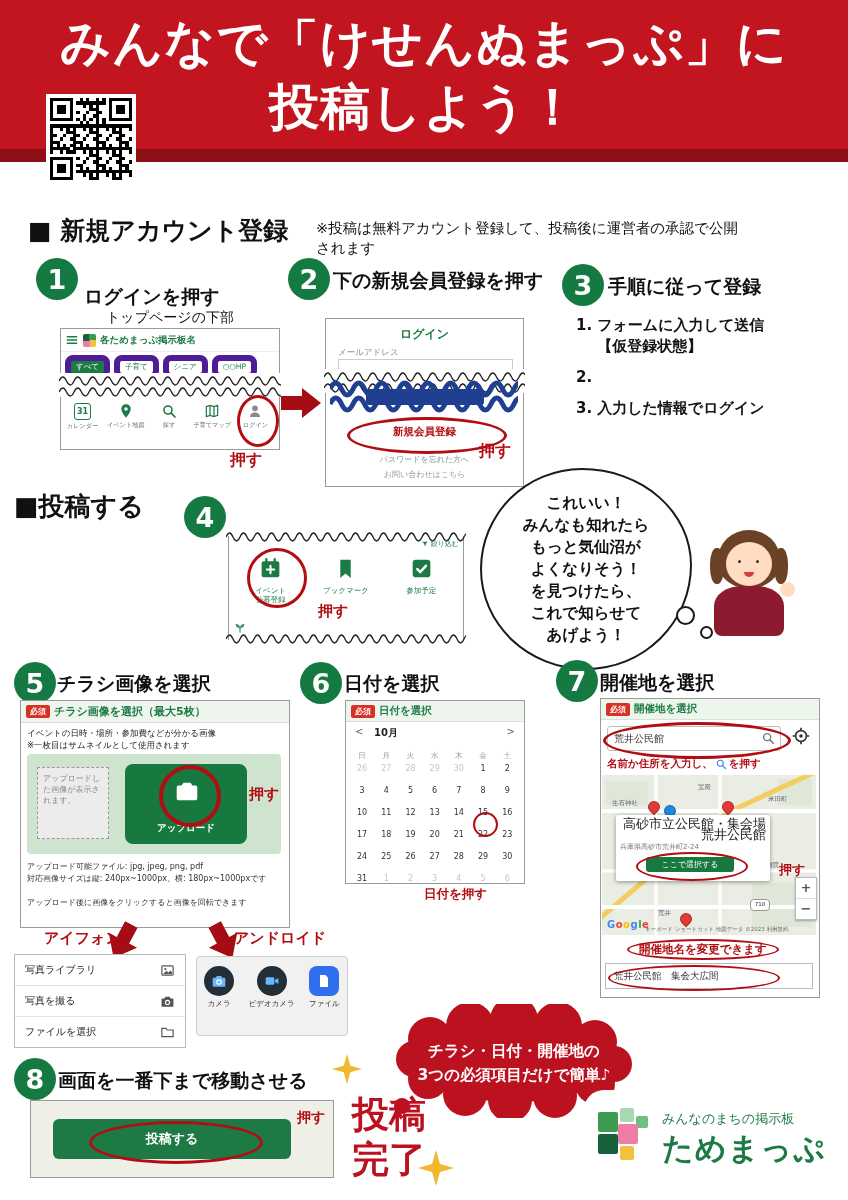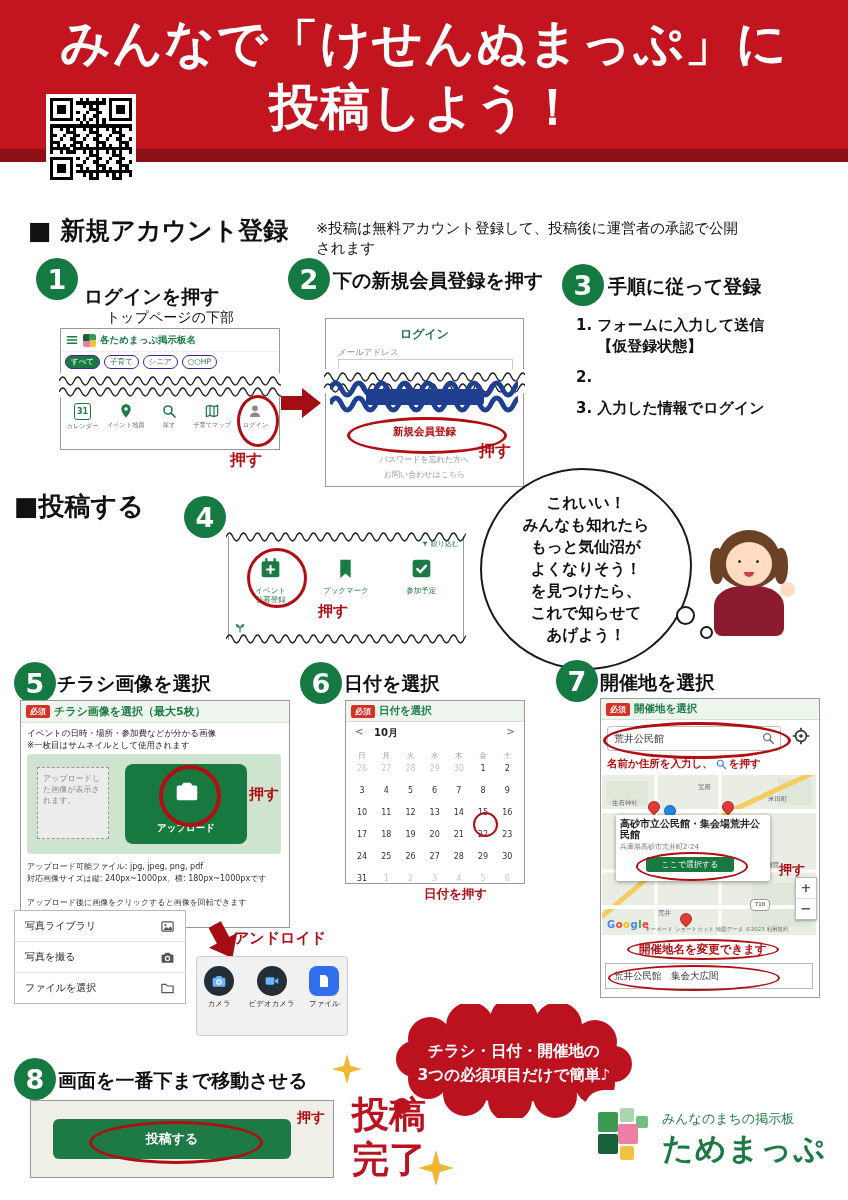--- a/index.html
+++ b/index.html
@@ -10,21 +10,21 @@
   .num{position:absolute;width:42px;height:42px;border-radius:50%;background:#157a41;color:#fff;display:flex;align-items:center;justify-content:center;font-size:27px;font-weight:bold;}
   .step-title{position:absolute;font-size:19px;font-weight:bold;color:#101010;white-space:nowrap;}
   .press{position:absolute;color:#b20d12;font-weight:bold;white-space:nowrap;}
   .red-ellipse{position:absolute;border:3px solid #b20d12;border-radius:50%;pointer-events:none;}
   .shot{position:absolute;background:#fff;border:1px solid #9a9a9a;}
   .shot-torn{position:absolute;background:#fff;border-left:1px solid #9a9a9a;border-right:1px solid #9a9a9a;}
   .bar{position:absolute;left:0;top:0;right:0;height:21px;display:flex;align-items:center;gap:4px;background:#edf5ed;border-bottom:1px solid #d3e4d3;padding:0 5px;}
   .req{background:#d93025;color:#fff;font-size:8px;font-weight:bold;padding:1px 4px;border-radius:2px;flex:none;}
   .bar-title{color:#1c7a44;font-weight:bold;font-size:11px;white-space:nowrap;}
   .pre{white-space:pre-line;}
-  .chip{border:1px solid #4c1d95;color:#1c7a44;border-radius:8px;font-size:7.5px;padding:1px 5px;line-height:10px;white-space:nowrap;}
+  .chip{border:6px solid #4c1d95;color:#1c7a44;border-radius:8px;font-size:7.5px;padding:1px 5px;line-height:10px;white-space:nowrap;}
   .chip-active{background:#1c7a44;color:#fff;}
   #s1-chips{position:absolute;left:4px;top:26px;display:flex;gap:4px;}
   .s1-topbar{display:flex;align-items:center;gap:4px;height:22px;padding:0 4px;border-bottom:1px solid #eee;}
   .mini-logo{width:13px;height:13px;border-radius:2px;background:conic-gradient(#3c9a52 0 25%,#f2c23e 25% 50%,#ee7ea6 50% 75%,#17603a 75%);flex:none;}
   .s1-board{color:#1c7a44;font-size:9.5px;font-weight:bold;white-space:nowrap;}
   #s1-nav{position:absolute;left:0;top:70px;width:216px;display:flex;}
   .nav-item{flex:1;display:flex;flex-direction:column;align-items:center;gap:2px;padding-top:4px;}
   .nav-label{font-size:6.2px;color:#6f6f6f;white-space:nowrap;}
   .nicon{width:16px;height:16px;color:#1c7a44;display:block;}
   .cal31{width:15px;height:15px;border:1.6px solid #1c7a44;border-radius:3px;color:#1c7a44;font-size:8px;font-weight:bold;display:flex;align-items:center;justify-content:center;}
@@ -531,21 +531,21 @@
 
   <svg class="abs" style="left:104px;top:922px;transform:rotate(28deg);" width="36" height="40" viewBox="0 0 36 40">
       <polygon points="11,0 25,0 25,18 34,18 18,38 2,18 11,18" fill="#a50d14"></polygon>
     </svg>
   <svg class="abs" style="left:206px;top:922px;transform:rotate(-28deg);" width="36" height="40" viewBox="0 0 36 40">
       <polygon points="11,0 25,0 25,18 34,18 18,38 2,18 11,18" fill="#a50d14"></polygon>
     </svg>
   <div class="abs" style="left:44px;top:929px;font-size:15px;font-weight:bold;color:#b20d12;">アイフォン</div>
   <div class="abs" style="left:234px;top:929px;font-size:15px;font-weight:bold;color:#b20d12;">アンドロイド</div>
 
-  <div class="shot" id="iphone-menu" style="left:14px;top:910px;width:170px;height:92px;border-color:#bbb;text-align:right;">
+  <div class="shot" id="iphone-menu" style="left:14px;top:954px;width:170px;height:92px;border-color:#bbb;text-align:right;">
       <div class="ip-row">
         <span class="ip-label">写真ライブラリ</span>
         <span class="ip-icon" data-icon="photos-icon">
           <svg viewBox="0 0 24 24">
             <rect x="3" y="4.5" width="18" height="15" rx="1.6" fill="none" stroke="currentColor" stroke-width="1.9"></rect>
             <circle cx="8.6" cy="9.6" r="1.7" fill="currentColor"></circle>
             <path d="M5 17.5 10 12.5l3.2 3.2 3.4-3.7 2.4 2.5v3z" fill="currentColor"></path>
           </svg>
         </span>
       </div>
@@ -673,21 +673,21 @@
           <span class="map-label" style="left: 138px; top: 86px;">中央市民病院</span>
           <span class="map-label" style="left: 56px; top: 134px;">荒井</span>
         </div>
       <div class="pin" style="left:46px;top:26px;background:#e53935;"></div>
       <div class="pin" style="left:62px;top:30px;background:#1e88e5;"></div>
       <div class="pin" style="left:120px;top:26px;background:#e53935;"></div>
       <div class="pin" style="left:78px;top:138px;background:#e53935;"></div>
       <div class="abs" style="left:148px;top:124px;width:18px;height:10px;background:#fff;border:1px solid #999;border-radius:4px;font-size:5.5px;line-height:9px;text-align:center;color:#333;">718</div>
     </div>
     <div class="abs" style="left:15px;top:116px;width:154px;height:66px;background:#fff;box-shadow:0 1px 4px rgba(0,0,0,.4);border-radius:2px;padding:4px;box-sizing:border-box;">
-      <div style="font-size:10px;font-weight:bold;line-height:10.5px;color:#222;">高砂市立公民館・集会場荒井公民館</div>
+      <div style="font-size:13px;font-weight:normal;line-height:10.5px;color:#222;text-align:right;">高砂市立公民館・集会場荒井公民館</div>
       <div style="font-size:7px;color:#777;margin-top:2px;">兵庫県高砂市荒井町2-24</div>
       <div class="abs" style="left:30px;top:42px;width:88px;height:15px;background:#17793f;border-radius:3px;color:#fff;font-size:8px;line-height:15px;text-align:center;">ここで選択する</div>
       <div class="red-ellipse" style="left:20px;top:37px;width:108px;height:25px;border-width:2.5px;"></div>
     </div>
     <div class="press" style="left:178px;top:162px;font-size:13px;">押す</div>
     <div class="abs" style="left:194px;top:178px;width:20px;background:#fff;border:1px solid #bbb;box-shadow:0 1px 2px rgba(0,0,0,.3);">
       <div class="zoom-cell">+</div>
       <div class="zoom-cell" style="border-top:1px solid #ddd;">−</div>
     </div>
     <div class="abs" id="google-logo" style="left:6px;top:220px;font-size:10px;font-weight:bold;letter-spacing:.5px;"><span style="color: rgb(66, 133, 244);">G</span><span style="color: rgb(234, 67, 53);">o</span><span style="color: rgb(251, 188, 5);">o</span><span style="color: rgb(66, 133, 244);">g</span><span style="color: rgb(52, 168, 83);">l</span><span style="color: rgb(234, 67, 53);">e</span></div>

